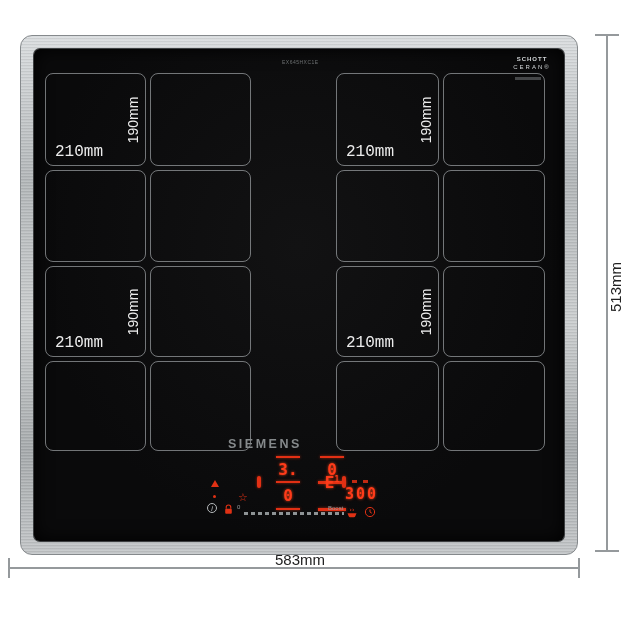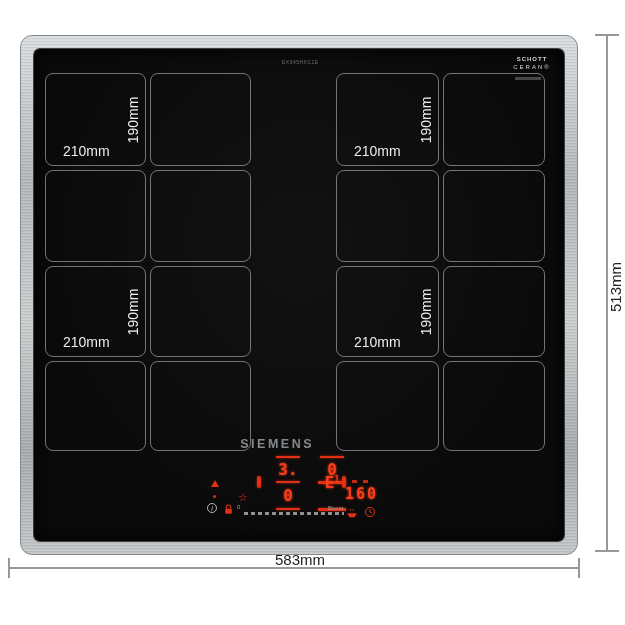--- a/index.html
+++ b/index.html
@@ -20,33 +20,33 @@
   .model-text{position:absolute;left:248px;top:10px;font-size:5px;letter-spacing:.5px;
     color:#7c8082;opacity:.85;}
   .glass-logo{position:absolute;left:477px;top:7px;width:42px;text-align:center;color:#d3d7d9;line-height:1.25;}
   .glass-logo .l1{font-size:6px;font-weight:bold;letter-spacing:1px;display:block;}
   .glass-logo .l2{font-size:6px;letter-spacing:2px;display:block;}
   .glass-logo-sub{position:absolute;left:481px;top:28px;width:26px;height:3px;background:#5c6062;opacity:.7;}
 
   
   .quad{position:absolute;display:grid;grid-template-columns:1fr 1fr;grid-template-rows:1fr 1fr;gap:4px;}
   .cell{border:1px solid rgba(200,205,210,.55);border-radius:8px;}
-  .zlabel-w{position:absolute;left:18px;top:50%;transform:translateY(-25px);
-    color:#ececec;font-size:14px;}
+  .zlabel-w{position:absolute;left:10px;top:50%;transform:translateY(-25px);
+    color:#ececec;font-size:16px;font-family:Liberation Mono, monospace;}
   .zlabel-h{position:absolute;left:calc(50% - 23px);top:25%;transform:translateY(-50%);
     writing-mode:vertical-rl;text-orientation:mixed;color:#ececec;font-size:14px;
     transform:translateY(-50%) rotate(180deg);}
   .quad-tl{left:11px;top:24px;width:206px;height:189px;}
   .quad-tr{left:302px;top:24px;width:209px;height:189px;}
   .quad-bl{left:11px;top:217px;width:206px;height:185px;}
   .quad-br{left:302px;top:217px;width:209px;height:185px;}
 
   
   .cpanel{position:absolute;left:161px;top:386px;width:225px;height:95px;}
-  .cp-brand{position:absolute;left:33px;top:2px;width:86px;text-align:right;
+  .cp-brand{position:absolute;left:33px;top:2px;width:86px;text-align:left;
     font-size:12.5px;font-weight:bold;letter-spacing:2.5px;color:#85898b;}
   .disp{position:absolute;left:78px;top:18px;width:80px;height:62px;}
   .seg{position:absolute;font-family:"DejaVu Sans Mono", monospace;font-weight:bold;
     color:#ff3b1a;font-size:16px;text-align:center;width:30px;
     text-shadow:0 0 3px rgba(255,70,25,.85);}
   .sup{font-size:8px;vertical-align:6px;}
   .rbar{position:absolute;background:#e23014;box-shadow:0 0 3px rgba(255,60,20,.6);}
   .pill{position:absolute;width:4px;height:12px;border-radius:2px;background:#e23014;
     box-shadow:0 0 3px rgba(255,60,20,.6);}
   .cp-temp{position:absolute;left:150px;top:50px;width:40px;font-family:"DejaVu Sans Mono",monospace;
@@ -137,21 +137,21 @@
           <div class="rbar" style="left:3px;top:28px;width:24px;height:2px;"></div>
           <div class="rbar" style="left:45px;top:28px;width:28px;height:3px;"></div>
           <span class="seg" style="left:0;top:33px;">0</span>
           <span class="seg" style="left:44px;top:20px;"><span>E</span><span class="sup">1</span></span>
           <div class="rbar" style="left:3px;top:55px;width:24px;height:2px;"></div>
           <div class="rbar" style="left:45px;top:55px;width:28px;height:3px;"></div>
           <div class="pill" style="left:-16px;top:23px;"></div>
           <div class="pill" style="left:69px;top:23px;"></div>
         </div>
 
-        <span class="cp-temp">160</span>
+        <span class="cp-temp">300</span>
         <div class="temp-mark" style="left:157px;top:45px;"></div>
         <div class="temp-mark" style="left:168px;top:45px;"></div>
 
         <div class="ic-signal"></div>
         <div class="ic-dot"></div>
         <div class="ic-info">i</div>
         <svg class="ic-lock" width="11" height="11" viewBox="0 0 12 12">
           <path d="M3.5 5.2V3.6a2.5 2.5 0 0 1 5 0v1.6" fill="none" stroke="#e03114" stroke-width="1.2"></path>
           <rect x="2.4" y="5.2" width="7.2" height="5.4" rx="1" fill="#e03114"></rect>
         </svg>

